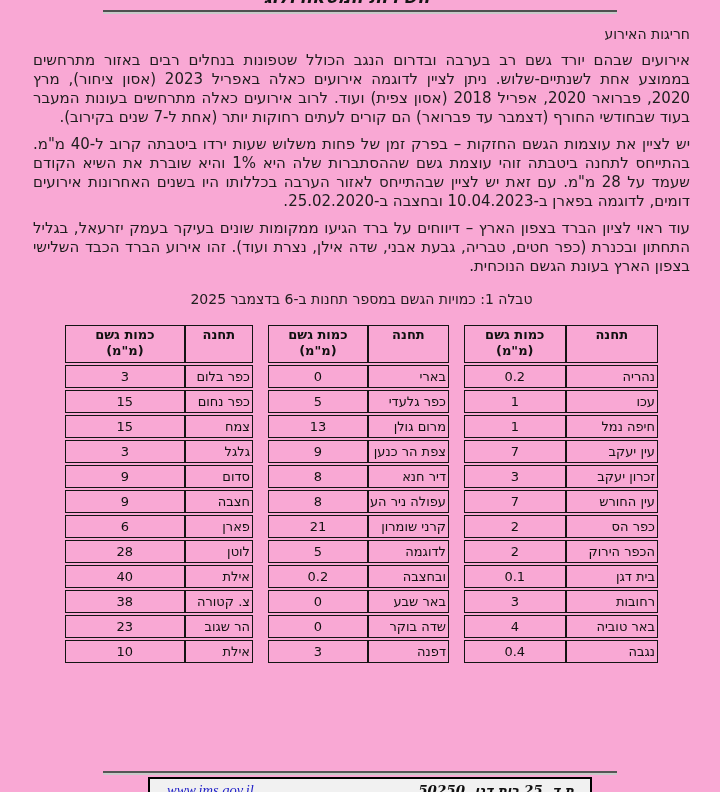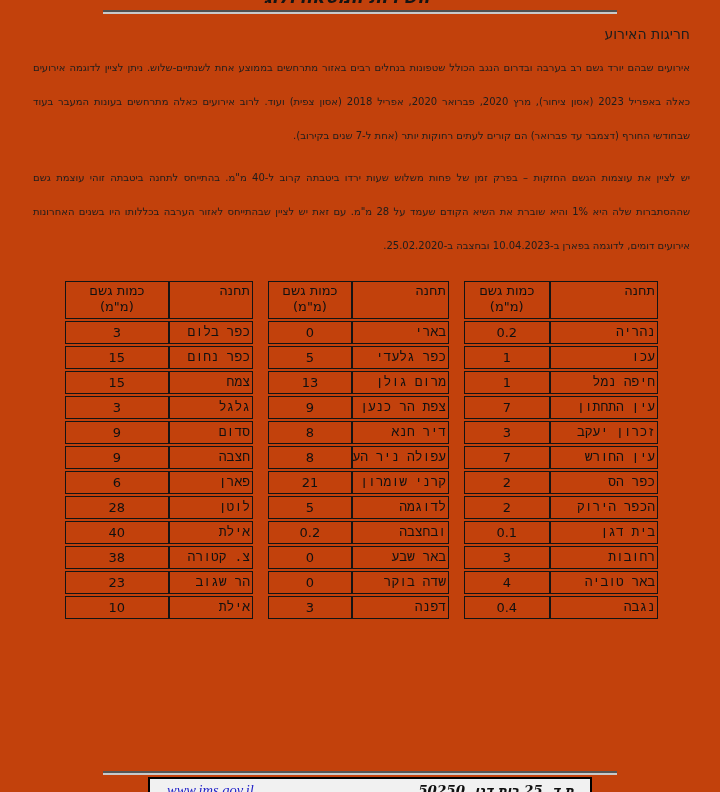--- a/index.html
+++ b/index.html
@@ -1,61 +1,61 @@
 <!DOCTYPE html>
 <html lang="he"><head>
 <meta charset="utf-8">
 <style>
   html,body { margin:0; padding:0; background:#ffffff; }
   .page {
     position:relative; width:720px; height:792px; overflow:hidden;
-    background:#c2410c; font-family:"DejaVu Sans", sans-serif; color:#1d1d1d;
+    background:#f9a8d4; font-family:"DejaVu Sans", sans-serif; color:#1d1d1d;
   }
 
   
   .letterhead-title {
     position:absolute; top:-14px; left:228px; width:232px;
     text-align:center; font-weight:bold; font-style:italic;
     font-size:18px; line-height:22px; color:#141414; white-space:nowrap;
   }
   .header-rule {
     position:absolute; top:10px; left:103px; width:514px; height:2px;
     background:#4f4f4f; box-shadow:0 2px 0 #c9c9c9;
   }
 
   
   .content { position:absolute; top:21px; left:33px; right:30px; direction:rtl; }
   .section-heading { font-size:14px; line-height:26px; margin:0 0 4px 0; }
   .para {
-    font-size:10px; line-height:34px; text-align:justify; margin:0 0 8px 0;
+    font-size:15px; line-height:19px; text-align:justify; margin:0 0 8px 0;
   }
   .caption { text-align:center; font-size:14px; margin:15px 0 0 0; direction:rtl; }
 
   
   .tables-row {
     display:flex; direction:rtl; justify-content:center; align-items:flex-start;
     gap:15px; margin-top:16px;
   }
   table.rain {
     border-collapse:separate; border-spacing:0 2px; font-size:13px; color:#111;
     table-layout:fixed;
   }
   table.t0 { width:194px; } table.t1 { width:181px; } table.t2 { width:188px; }
   table.rain th, table.rain td { border:1px solid #141414; overflow:hidden; }
   table.rain th {
-    font-weight:normal; height:34px; vertical-align:top; padding:1px 2px;
+    font-weight:bold; height:34px; vertical-align:top; padding:1px 10px;
     line-height:16px;
   }
-  th.station-h { text-align:right; padding-right:8px;margin-left:43px; }
+  th.station-h { padding-right:8px;margin-left:43px; }
   th.amount-h  { text-align:center; }
   table.t0 th.amount-h, table.t0 col.c-amount { width:41%; }
   table.t1 th.amount-h, table.t1 col.c-amount { width:43%; }
   table.t2 th.amount-h, table.t2 col.c-amount { width:52%; }
   table.rain td { height:19px; line-height:19px; padding:1px 2px; }
-  td.station { text-align:right; padding-right:8px; white-space:nowrap;font-family:Liberation Mono, monospace; }
+  td.station { text-align:right; padding-right:8px; white-space:nowrap; }
   td.amount  { text-align:center; }
 
   
   .footer-rule {
     position:absolute; top:771px; left:103px; width:514px; height:2px;
     background:#555555; box-shadow:0 2px 0 #c9c9c9;
   }
   .footer-box {
     position:absolute; top:777px; left:148px; width:444px; height:44px;
     box-sizing:border-box; background:#f1f1f1; border:2px solid #000;
@@ -76,21 +76,23 @@
 
 <div class="page">
 
   <div class="letterhead-title">השירות המטאורולוגי</div>
   <div class="header-rule"></div>
 
   <div class="content">
     <div class="section-heading">חריגות האירוע</div>
     <p class="para">אירועים שבהם יורד גשם רב בערבה ובדרום הנגב הכולל שטפונות בנחלים רבים באזור מתרחשים בממוצע אחת לשנתיים-שלוש. ניתן לציין לדוגמה אירועים כאלה באפריל 2023 (אסון ציחור), מרץ 2020, פברואר 2020, אפריל 2018 (אסון צפית) ועוד. לרוב אירועים כאלה מתרחשים בעונות המעבר בעוד שבחודשי החורף (דצמבר עד פברואר) הם קורים לעתים רחוקות יותר (אחת ל-7 שנים בקירוב).</p>
     <p class="para">יש לציין את עוצמות הגשם החזקות – בפרק זמן של פחות משלוש שעות ירדו ביטבתה קרוב ל-40 מ"מ. בהתייחס לתחנה ביטבתה זוהי עוצמת גשם שההסתברות שלה היא 1% והיא שוברת את השיא הקודם שעמד על 28 מ"מ. עם זאת יש לציין שבהתייחס לאזור הערבה בכללותו היו בשנים האחרונות אירועים דומים, לדוגמה בפארן ב-10.04.2023 ובחצבה ב-25.02.2020.</p>
-
+    <p class="para">עוד ראוי לציון הברד בצפון הארץ – דיווחים על ברד הגיעו ממקומות שונים בעיקר בעמק יזרעאל, בגליל התחתון ובכנרת (כפר חטים, טבריה, גבעת אבני, שדה אילן, נצרת ועוד). זהו אירוע הברד הכבד השלישי בצפון הארץ בעונת הגשם הנוכחית.</p>
+
+    <div class="caption">טבלה 1: כמויות הגשם במספר תחנות ב-6 בדצמבר 2025</div>
 
     <div class="tables-row">
       <table class="rain t0">
         <thead>
           <tr>
             <th class="station-h">תחנה</th>
             <th class="amount-h">
               <span>כמות גשם</span><br>
               <span>(מ"מ)</span>
             </th>
@@ -103,21 +105,21 @@
             </tr>
             <tr>
               <td class="station">עכו</td>
               <td class="amount">1</td>
             </tr>
             <tr>
               <td class="station">חיפה נמל</td>
               <td class="amount">1</td>
             </tr>
             <tr>
-              <td class="station">עין התחתון</td>
+              <td class="station">עין יעקב</td>
               <td class="amount">7</td>
             </tr>
             <tr>
               <td class="station">זכרון יעקב</td>
               <td class="amount">3</td>
             </tr>
             <tr>
               <td class="station">עין החורש</td>
               <td class="amount">7</td>
             </tr>

